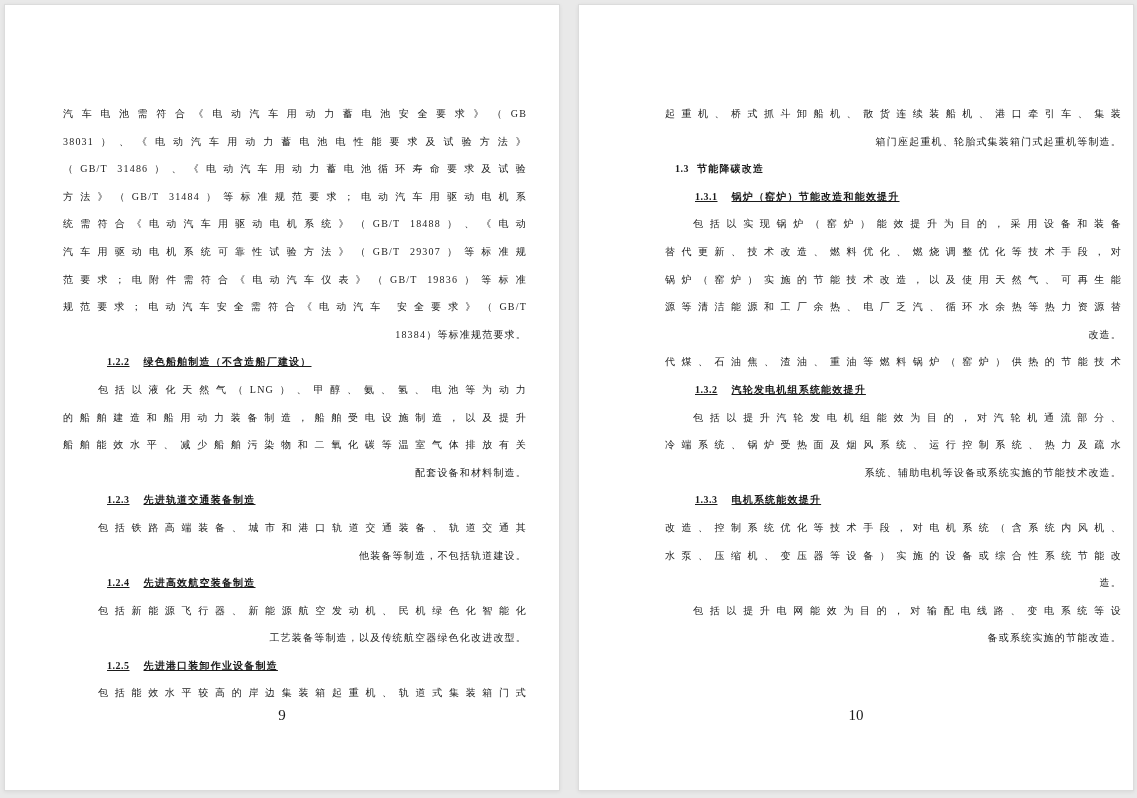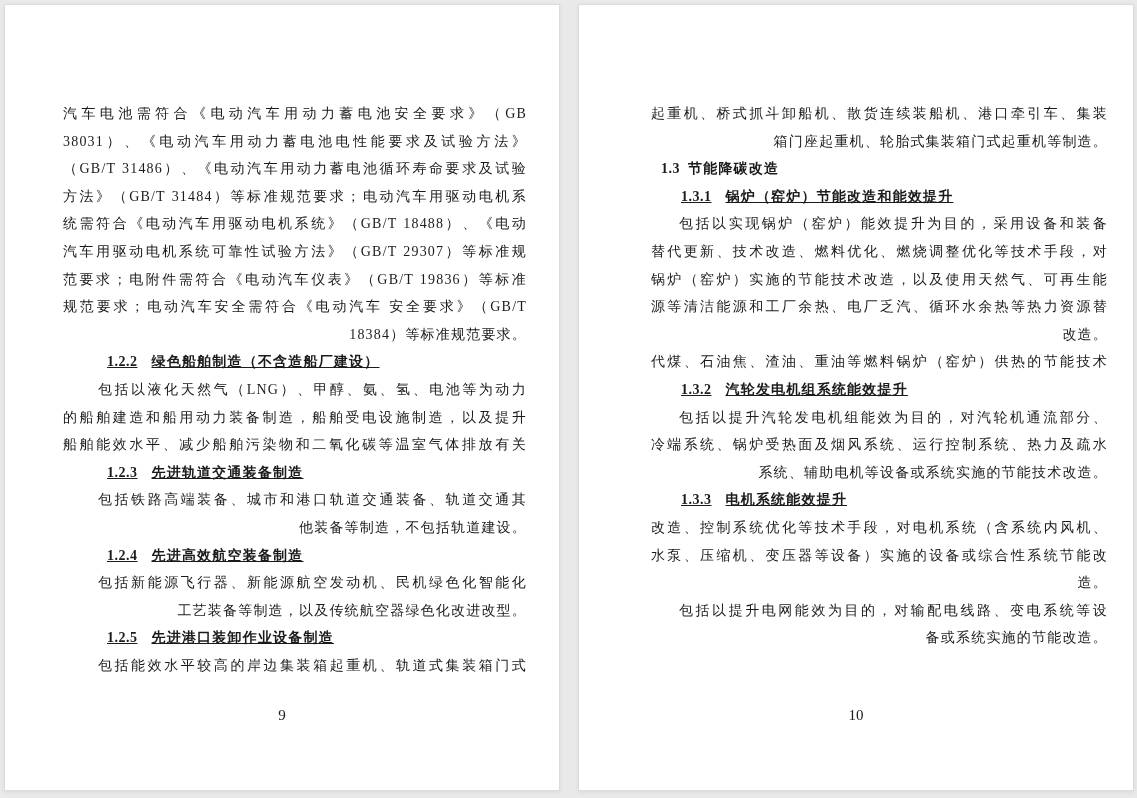--- a/index.html
+++ b/index.html
@@ -20,26 +20,26 @@
     border: 1px solid #dcdcdc;
     box-sizing: border-box;
     box-shadow: 0 1px 4px rgba(0,0,0,0.07);
   }
   .page.left  { left: 4px; }
   .page.right { left: 578px; }
   .col {
     position: absolute;
     top: 95px;
     color: #1b1b1b;
-    font-size: 14px;
+    font-size: 10px;
     line-height: 27.6px;
     letter-spacing: 1.2px;
   }
   .left  .col { left: 58px; width: 464px; }
-  .right .col { left: 72px; width: 457px; }
+  .right .col { left: 86px; width: 457px; }
   .line { height: 27.6px; }
   
   .cont, .para {
     text-align: justify;
     text-align-last: justify;
     text-justify: distribute;
     text-justify: inter-character;
   }
   .end { text-align: right; }
   .left  .para { text-indent: 35px; }
@@ -72,20 +72,21 @@
       <div class="line cont">方法》（GB/T 31484）等标准规范要求；电动汽车用驱动电机系</div>
       <div class="line cont">统需符合《电动汽车用驱动电机系统》（GB/T 18488）、《电动</div>
       <div class="line cont">汽车用驱动电机系统可靠性试验方法》（GB/T 29307）等标准规</div>
       <div class="line cont">范要求；电附件需符合《电动汽车仪表》（GB/T 19836）等标准</div>
       <div class="line cont">规范要求；电动汽车安全需符合《电动汽车 安全要求》（GB/T</div>
       <div class="line end">18384）等标准规范要求。</div>
       <div class="line h3"><span class="hnum">1.2.2</span><span>绿色船舶制造（不含造船厂建设）</span></div>
       <div class="line para">包括以液化天然气（LNG）、甲醇、氨、氢、电池等为动力</div>
       <div class="line cont">的船舶建造和船用动力装备制造，船舶受电设施制造，以及提升</div>
       <div class="line cont">船舶能效水平、减少船舶污染物和二氧化碳等温室气体排放有关</div>
+      <div class="line end">配套设备和材料制造。</div>
       <div class="line h3"><span class="hnum">1.2.3</span><span>先进轨道交通装备制造</span></div>
       <div class="line para">包括铁路高端装备、城市和港口轨道交通装备、轨道交通其</div>
       <div class="line end">他装备等制造，不包括轨道建设。</div>
       <div class="line h3"><span class="hnum">1.2.4</span><span>先进高效航空装备制造</span></div>
       <div class="line para">包括新能源飞行器、新能源航空发动机、民机绿色化智能化</div>
       <div class="line end">工艺装备等制造，以及传统航空器绿色化改进改型。</div>
       <div class="line h3"><span class="hnum">1.2.5</span><span>先进港口装卸作业设备制造</span></div>
       <div class="line para">包括能效水平较高的岸边集装箱起重机、轨道式集装箱门式</div>
     </div>
   <div class="pagenum">9</div>

